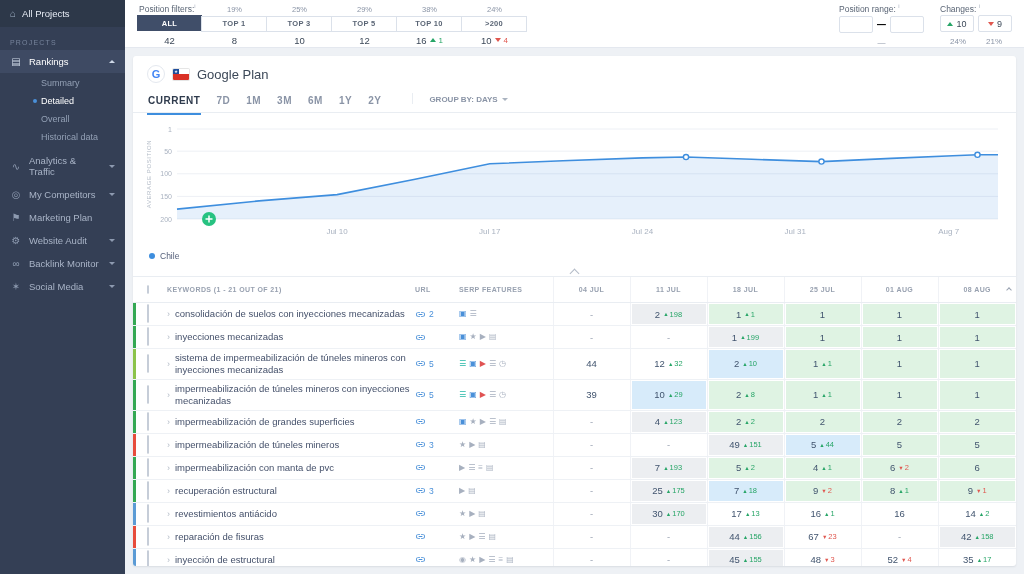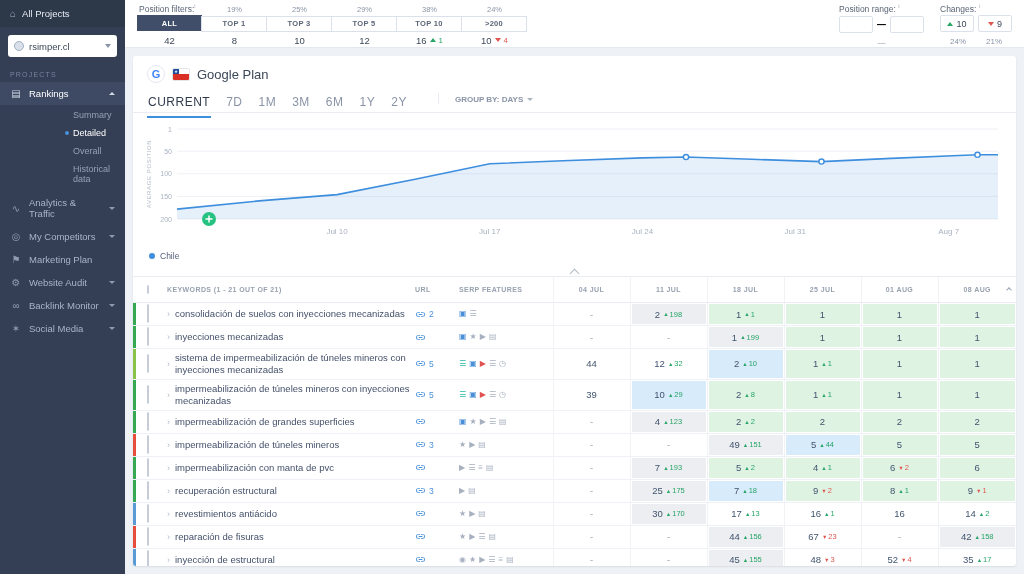--- a/index.html
+++ b/index.html
@@ -14,21 +14,21 @@
   .favicon{width:10px;height:10px;border-radius:50%;background:#d9e0e9;border:1px solid #9fb0c4;flex-shrink:0;}
   .caret-down{width:0;height:0;border-left:3.5px solid transparent;border-right:3.5px solid transparent;border-top:4px solid #8a94a6;margin-left:auto;}
   .projects-label{padding:12px 10px 4px;font-size:7px;letter-spacing:1.2px;color:#76839b;}
   .menu-item{display:flex;align-items:center;gap:7px;padding:6px 10px;cursor:pointer;font-size:9.5px;color:#a9b4c7;}
   .menu-item.active{background:#3e4a63;color:#fff;}
   .micon{width:12px;text-align:center;font-size:10px;color:#8d9ab0;flex-shrink:0;}
   .menu-item.active .micon{color:#cfd9e8;}
   .chev{margin-left:auto;width:0;height:0;}
   .chev-down{border-left:3px solid transparent;border-right:3px solid transparent;border-top:3.5px solid #8d9ab0;}
   .chev-up{border-left:3px solid transparent;border-right:3px solid transparent;border-bottom:3.5px solid #cfd9e8;}
-  .submenu{padding:1px 12px 3px;margin-left:32px;}
+  .submenu{padding:1px 12px 3px;}
   .submenu-item{padding:4px 10px 4px 29px;cursor:pointer;font-size:9px;color:#93a0b5;position:relative;}
   .submenu-item.active{color:#fff;}
   .submenu-item.active::before{content:"";position:absolute;left:21px;top:50%;margin-top:-2px;width:4px;height:4px;border-radius:50%;background:#4a90d9;}
 
   
   .main{flex:1;display:flex;flex-direction:column;min-width:0;}
   .topbar{background:#fff;border-bottom:1px solid #e4e8ef;height:48px;display:flex;padding:3px 12px 0 12px;position:relative;flex-shrink:0;}
   .pf-title{position:absolute;left:14px;top:3px;font-size:8.5px;color:#5a6575;white-space:nowrap;}
   .pf-info{font-size:6px;color:#aab3c0;vertical-align:super;}
   .fcols{display:flex;margin-top:0;}
@@ -55,21 +55,21 @@
   .card{background:#fff;border-radius:3px;box-shadow:0 1px 2px rgba(40,50,70,.10);height:100%;display:flex;flex-direction:column;overflow:hidden;}
   .card-head{display:flex;align-items:center;gap:8px;padding:9px 14px 5px;flex-shrink:0;}
   .g-logo{width:18px;height:18px;border-radius:50%;border:1px solid #e4e8ef;display:flex;align-items:center;justify-content:center;font-size:11px;font-weight:bold;color:#4285f4;background:#fff;flex-shrink:0;}
   .flag{width:16px;height:11px;position:relative;overflow:hidden;border-radius:1px;box-shadow:0 0 0 1px rgba(0,0,0,.10);flex-shrink:0;}
   .flag .ftop{position:absolute;top:0;left:0;right:0;height:5.5px;background:#fff;}
   .flag .fcanton{position:absolute;top:0;left:0;width:6px;height:5.5px;background:#1f4e9c;color:#fff;font-size:4px;line-height:5.5px;text-align:center;}
   .flag .fbottom{position:absolute;bottom:0;left:0;right:0;height:5.5px;background:#d93025;}
   .card-title{font-size:13px;color:#3c4858;}
 
   .period-tabs{display:flex;align-items:flex-start;gap:14px;padding:5px 14px 0;border-bottom:1px solid #e9edf2;height:25px;flex-shrink:0;}
-  .ptab{font-size:12px;font-weight:normal;letter-spacing:.5px;color:#8a94a6;padding:2px 1px 7px;cursor:pointer;border-bottom:2px solid transparent;}
+  .ptab{font-size:10px;font-weight:bold;letter-spacing:.5px;color:#8a94a6;padding:2px 1px 7px;cursor:pointer;border-bottom:2px solid transparent;}
   .ptab.active{color:#2f3b4d;border-bottom-color:#3e8ede;}
   .group-by{margin-left:16px;padding:2px 0 0 16px;border-left:1px solid #e9edf2;font-size:8px;font-weight:bold;color:#8a94a6;display:flex;align-items:center;gap:4px;cursor:pointer;}
   .gb-caret{width:0;height:0;border-left:3px solid transparent;border-right:3px solid transparent;border-top:3.5px solid #aab3c0;}
 
   .chart-wrap{padding:8px 8px 0 8px;flex-shrink:0;}
   .chart-wrap svg{display:block;width:100%;height:126px;}
   .ytick{font-size:7px;fill:#a9b2c0;}
   .xtick{font-size:8px;fill:#a9b2c0;}
   .ylabel{font-size:6px;fill:#b3bbc7;letter-spacing:.6px;}
   .legend-row{display:flex;align-items:center;gap:5px;padding:4px 16px 2px;font-size:8.5px;color:#55607a;flex-shrink:0;}
@@ -108,25 +108,20 @@
 </style>
 </head>
 <body>
 
 <div class="app">
 
   <aside class="sidebar">
     <div class="all-projects">
       <span class="home-glyph">⌂</span>
       <span>All Projects</span>
-    </div>
-    <div class="proj-select">
-      <span class="favicon"></span>
-      <span>rsimper.cl</span>
-      <span class="caret-down"></span>
     </div>
     <div class="projects-label">PROJECTS</div>
     <nav>
         <div class="menu-item active">
           <span class="micon">▤</span>
           <span>Rankings</span>
           <span class="chev chev-up"></span>
         </div>
         <div class="submenu">
           <div class="submenu-item">Summary</div>

